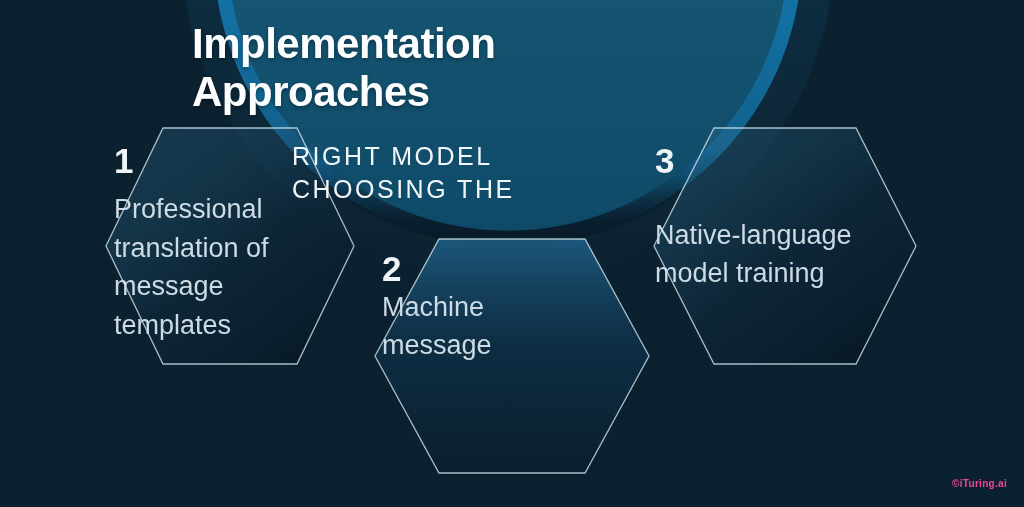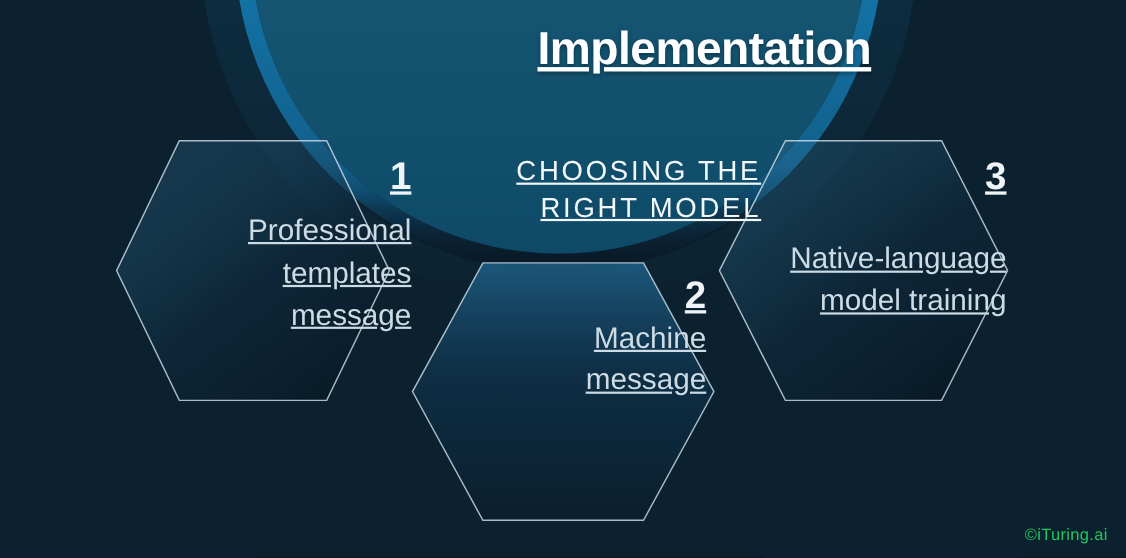--- a/index.html
+++ b/index.html
@@ -15,24 +15,23 @@
     background: #0c212f;
     font-family: "Liberation Sans", sans-serif;
   }
   .stage svg.bg {
     position: absolute;
     inset: 0;
     display: block;
   }
   .txt {
     position: absolute;
-    text-align: right;
+    text-align: left;
     color: #cfdde6;
     user-select: none;
-    text-decoration: underline;
   }
   .title {
     top: 20px;
     left: 192px;
     width: 600px;
     font-size: 42px;
     line-height: 48px;
     font-weight: 700;
     letter-spacing: -0.5px;
     color: #fdfeff;
@@ -63,23 +62,24 @@
   #hex1-number { top: 141px; left: 114px; width: 260px; }
   #hex1-label  { top: 190px; left: 114px; width: 260px; line-height: 38.5px; }
   #hex2-number { top: 249px; left: 382px; width: 260px; }
   #hex2-label  { top: 288px; left: 382px; width: 260px; line-height: 38px; }
   #hex3-number { top: 141px; left: 655px; width: 260px; }
   #hex3-label  { top: 216px; left: 655px; width: 260px; line-height: 38px; }
   .watermark {
     position: absolute;
     top: 478px;
     right: 17px;
-    font-size: 15px;
-    color: #22c55e;
+    font-size: 10px;
+    color: #ec4899;
     letter-spacing: 0.3px;
+    font-weight: bold;
   }
 </style>
 </head>
 <body>
 
 <div class="stage">
 
   <svg class="bg" width="1024" height="507" viewBox="0 0 1024 507">
     <defs>
       <linearGradient id="rimFade" gradientUnits="userSpaceOnUse" x1="0" y1="0" x2="0" y2="235">
@@ -126,32 +126,34 @@
 
     <polygon points="163,128 297,128 354,246 297,364 163,364 106,246" fill="url(#hexGrad1)" stroke="#d2e4ee" stroke-opacity="0.8" stroke-width="1.3"></polygon>
 
     <polygon points="439,239 585,239 649,356 585,473 439,473 375,356" fill="url(#hexGrad2)" stroke="#d2e4ee" stroke-opacity="0.8" stroke-width="1.3"></polygon>
 
     <polygon points="714,128 856,128 916,246 856,364 714,364 654,246" fill="url(#hexGrad3)" stroke="#d2e4ee" stroke-opacity="0.8" stroke-width="1.3"></polygon>
   </svg>
 
   <div class="txt title">
     <div>Implementation</div>
+    <div>Approaches</div>
   </div>
 
   <div class="txt subtitle">
+    <div>RIGHT MODEL</div>
     <div>CHOOSING THE</div>
-    <div>RIGHT MODEL</div>
   </div>
 
   <div id="hex1-number" class="txt hex-number">1</div>
   <div id="hex1-label" class="txt hex-label">
     <span>Professional</span>
+    <span>translation of</span>
+    <span>message</span>
     <span>templates</span>
-    <span>message</span>
   </div>
 
   <div id="hex2-number" class="txt hex-number">2</div>
   <div id="hex2-label" class="txt hex-label">
     <span>Machine</span>
     <span>message</span>
   </div>
 
   <div id="hex3-number" class="txt hex-number">3</div>
   <div id="hex3-label" class="txt hex-label">

